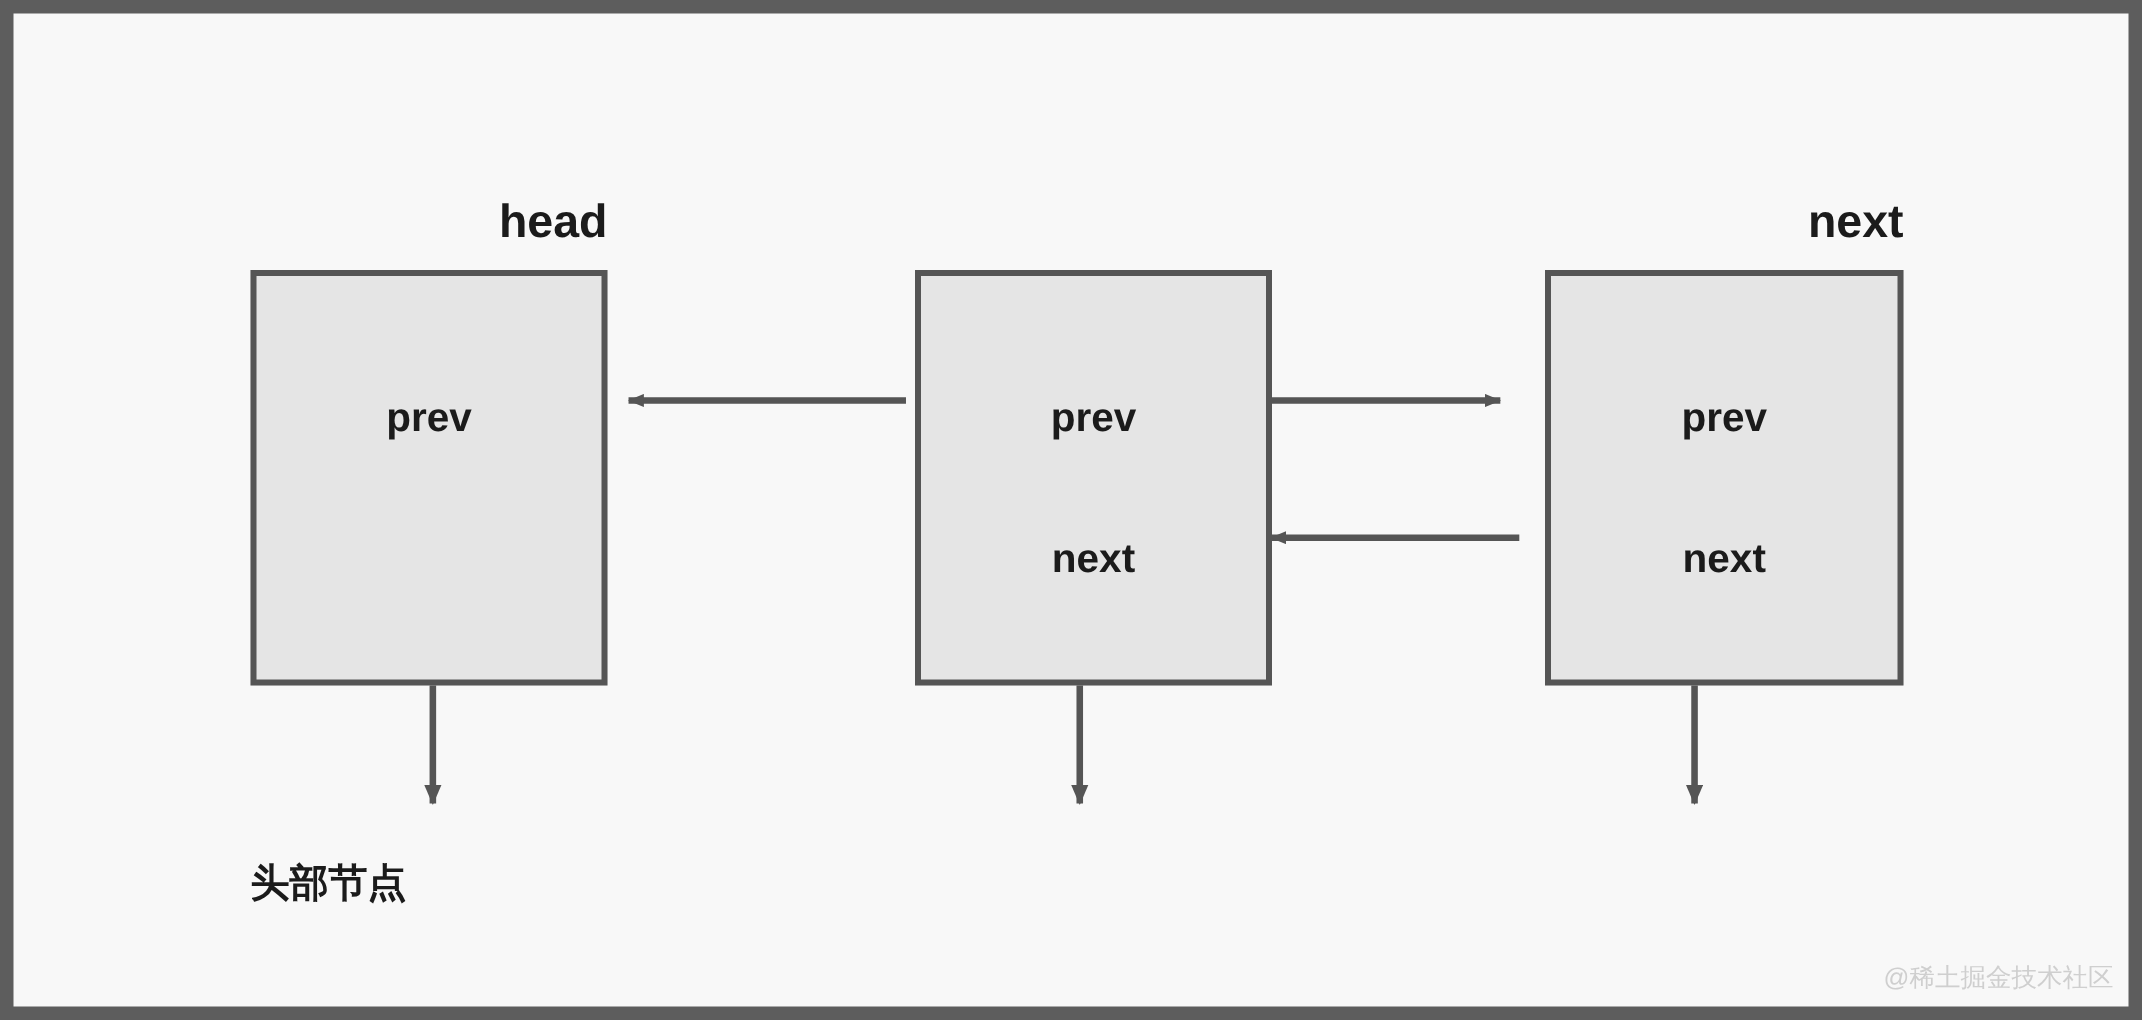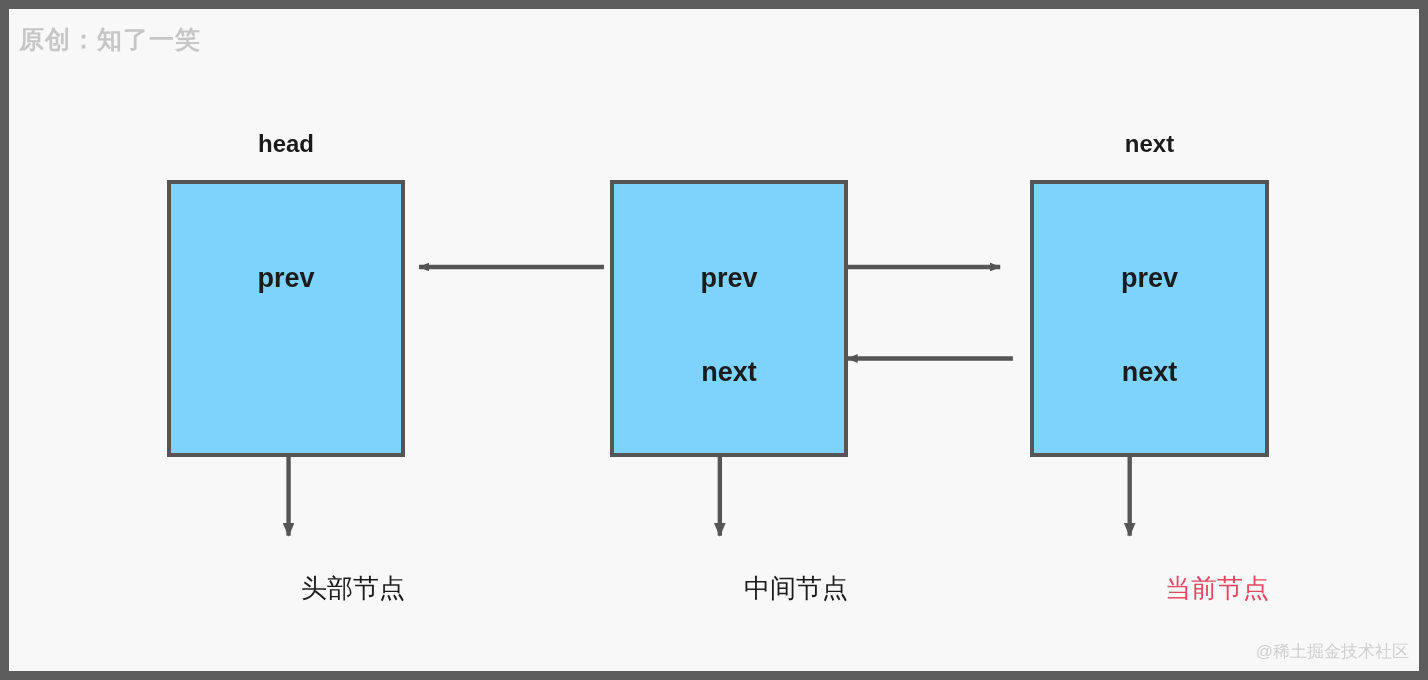--- a/index.html
+++ b/index.html
@@ -41,73 +41,72 @@
     font-weight: 400;
     color: #cfcfcf;
     white-space: nowrap;
     margin-left: 16px;
   }
 
   
   .node-box {
     position: absolute;
     box-sizing: border-box;
-    background: #7dd3fc;
+    background: #e5e5e5;
     border: 4px solid #555555;
   }
   .node-field {
     position: absolute;
     left: 0;
     width: 100%;
     text-align: center;
     font-size: 27px;
     font-weight: 700;
     color: #1b1b1b;
     white-space: nowrap;
   }
   .field-prev { top: 79px; }
   .field-next { top: 173px; }
 
   
   .node-toplabel {
     position: absolute;
-    text-align: center;
-    font-size: 24px;
+    text-align: right;
+    font-size: 31px;
     font-weight: 700;
     color: #1b1b1b;
     white-space: nowrap;
   }
 
   
   .node-caption {
     position: absolute;
-    text-align: right;
+    text-align: left;
     font-size: 26px;
-    font-weight: 400;
+    font-weight: 700;
     color: #1b1b1b;
     white-space: nowrap;
   }
   .node-caption.accent { color: #e8455f; }
 
   
   #arrows {
     position: absolute;
     left: 0;
     top: 0;
     width: 100%;
     height: 100%;
     pointer-events: none;
   }
 </style>
 </head>
 <body>
 
 <div id="canvas">
 
-  <div class="watermark-top">原创：知了一笑</div>
 
   <svg id="arrows" viewBox="0 0 1428 680">
     <defs>
       <marker id="arrowhead-r" markerWidth="11" markerHeight="9" refX="10.5" refY="4.5" orient="auto" markerUnits="userSpaceOnUse">
         <path d="M0,0 L11,4.5 L0,9 z" fill="#555555"></path>
       </marker>
       <marker id="arrowhead-l" markerWidth="11" markerHeight="9" refX="10.5" refY="4.5" orient="auto" markerUnits="userSpaceOnUse">
         <path d="M0,0 L11,4.5 L0,9 z" fill="#555555"></path>
       </marker>
       <marker id="arrowhead-d" markerWidth="14" markerHeight="12" refX="13" refY="6" orient="auto" markerUnits="userSpaceOnUse">
@@ -146,26 +145,24 @@
 
   <div class="node-caption" style="left:158px; top:562px; width:238px;">头部节点</div>
 
   <div class="node-toplabel" style="left:601px; top:121px; width:238px;"></div>
 
   <div class="node-box" id="box-middle" style="left:601px; top:171px; width:238px; height:277px;">
     <div class="node-field field-prev">prev</div>
     <div class="node-field field-next">next</div>
   </div>
 
-  <div class="node-caption" style="left:601px; top:562px; width:238px;">中间节点</div>
 
   <div class="node-toplabel" style="left:1021px; top:121px; width:239px;">next</div>
 
   <div class="node-box" id="box-tail" style="left:1021px; top:171px; width:239px; height:277px;">
     <div class="node-field field-prev">prev</div>
     <div class="node-field field-next">next</div>
   </div>
 
-  <div class="node-caption accent" style="left:1021px; top:562px; width:239px;">当前节点</div>
 
   <div class="watermark-bottom">@稀土掘金技术社区</div>
 
 </div>
 
 </body></html>

